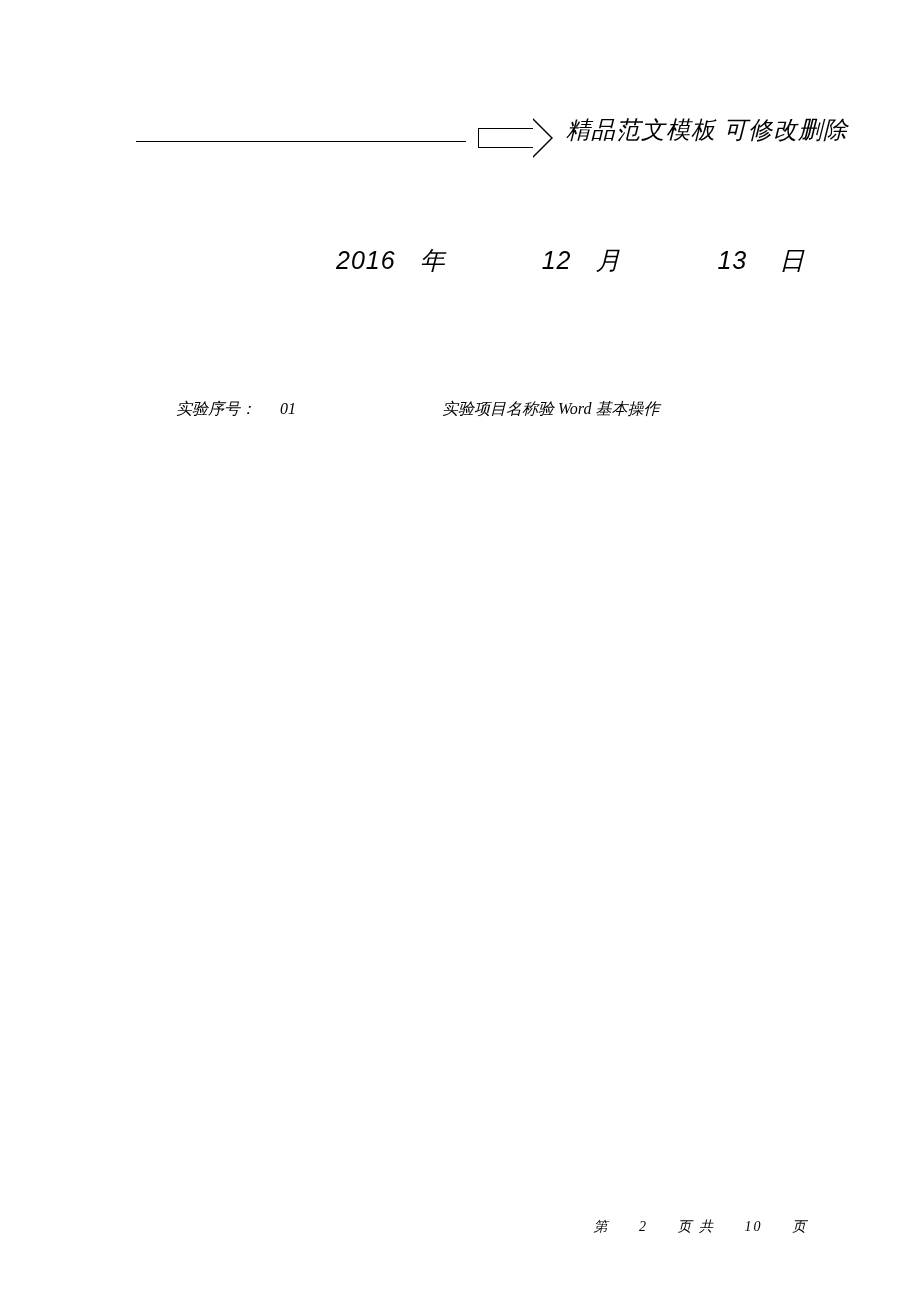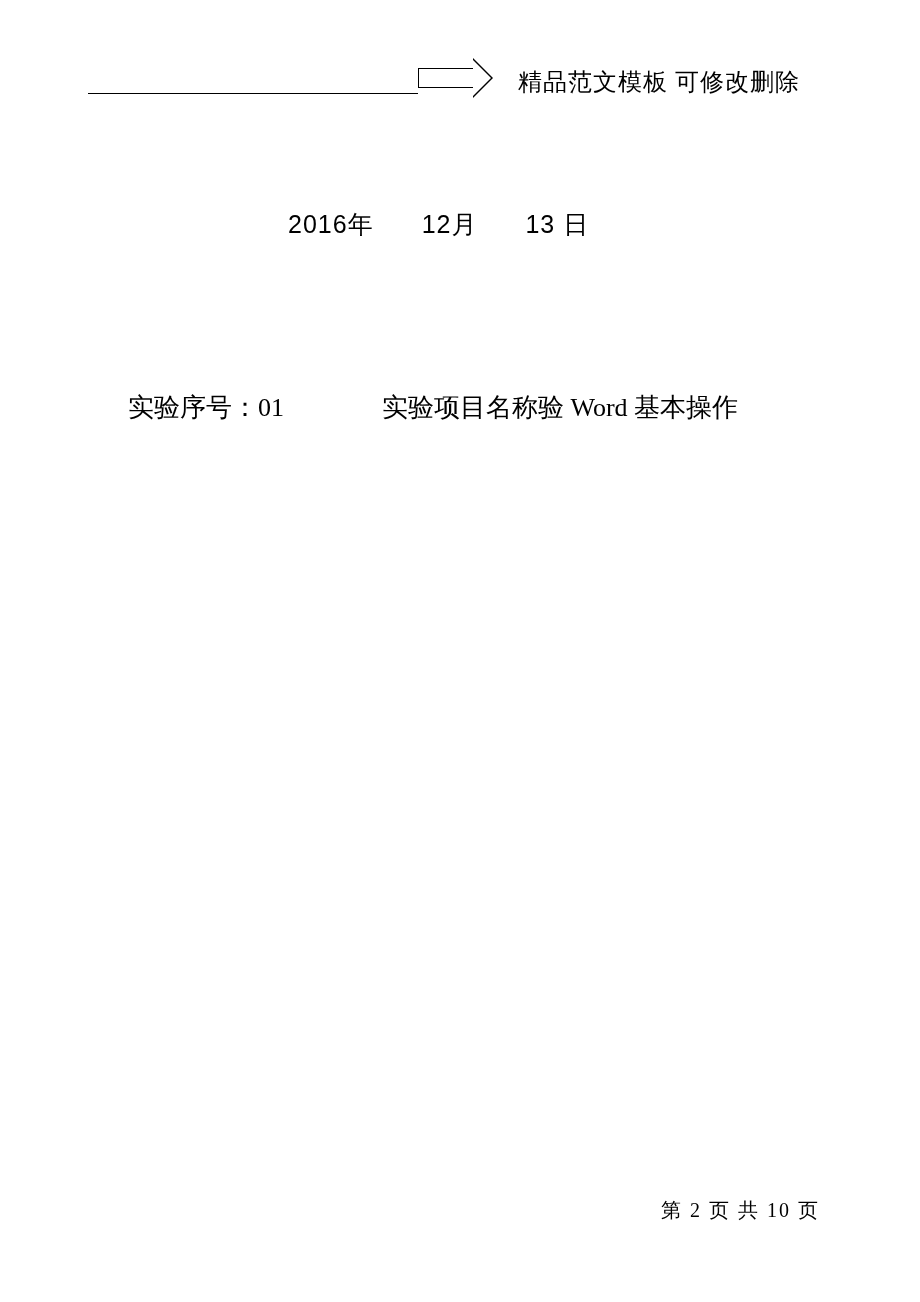--- a/index.html
+++ b/index.html
@@ -1,18 +1,19 @@
 <!DOCTYPE html>
 <html><head>
   <meta charset="utf-8">
   <style>
     * {
-      margin: 0;
+      margin: 12px;
       padding: 0;
       box-sizing: border-box;
+      font-style: italic;
     }
     body {
       width: 920px;
       height: 1302px;
       background: #ffffff;
       font-family: "SimSun", "宋体", serif;
       position: relative;
       color: #000000;
     }
     .header-container {
@@ -84,34 +85,34 @@
     }
     .date-year {
       font-family: Arial, sans-serif;
     }
     .date-sep {
       display: inline-block;
       width: 48px;
     }
     .experiment-line {
       position: absolute;
-      top: 390px;
+      top: 354px;
       left: 128px;
-      font-size: 26px;
+      font-size: 16px;
       font-family: "SimSun", "宋体", serif;
     }
     .experiment-gap {
       display: inline-block;
       width: 98px;
     }
     .footer {
       position: absolute;
       bottom: 78px;
-      right: 100px;
-      font-size: 20px;
+      right: 112px;
+      font-size: 14px;
       font-family: "SimSun", "宋体", serif;
       letter-spacing: 2px;
     }
   </style>
 </head>
 <body>
 
 <div class="header-container">
   <div class="header-line"></div>
   <div class="arrow-container">

